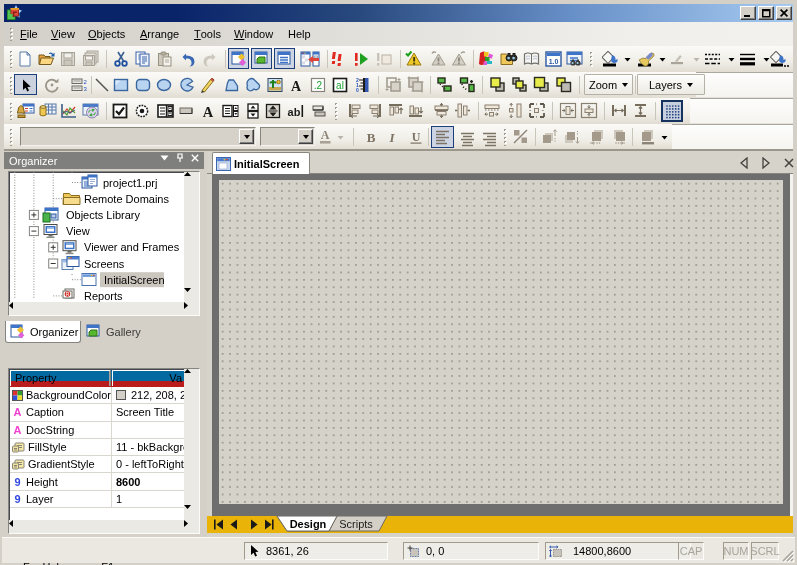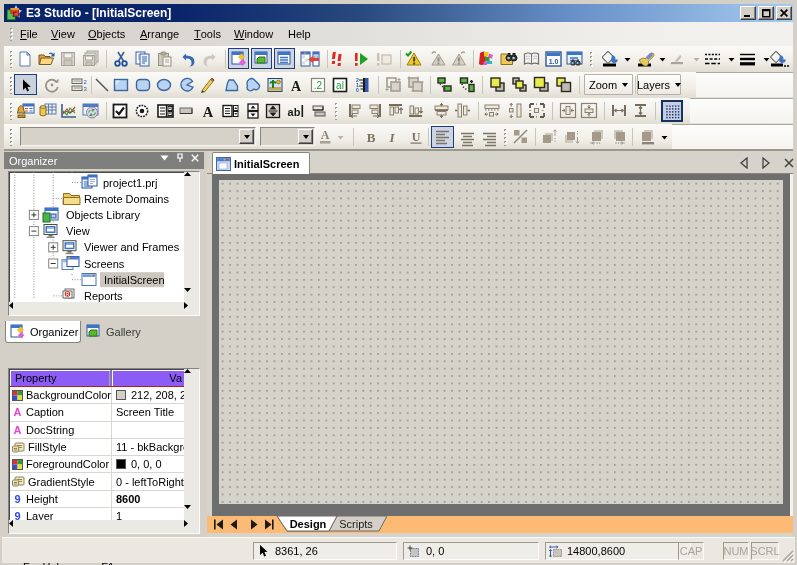--- a/index.html
+++ b/index.html
@@ -47,21 +47,20 @@
   <polygon points="10,0 12.2,4.2 16,5.4 13.2,8.4 13.8,12.8 10,10.8 6.2,12.8 6.8,8.4 4,5.4 7.8,4.2" fill="#8ebcee"></polygon>
   <polygon points="10,1.5 11.6,4.7 14.6,5.6 12.4,8 12.9,11.4 10,9.9 7.1,11.4 7.6,8 5.4,5.6 8.4,4.7" fill="#c8dff7"></polygon>
   <rect x="1" y="4.5" width="8.5" height="10.5" fill="#1f7a1f"></rect>
   <rect x="1.8" y="5.3" width="6.9" height="8.9" fill="#52c452"></rect>
   <rect x="4.5" y="3" width="8.5" height="8.5" fill="#8a1f14"></rect>
   <rect x="5.3" y="3.8" width="6.9" height="6.9" fill="#e04a3c"></rect>
   <rect x="4.5" y="3" width="8.5" height="1.8" fill="#e8a020"></rect>
   <rect x="1.8" y="9" width="5" height="5" fill="#52c452"></rect>
   <path d="M6.8 6.5 h4 v1.5 h-2.5 v4 h-1.5 z" fill="#8a1f14"></path>
  </svg>
- <span style="margin-top:-1px">E3 Studio - [InitialScreen]</span>
 </div>
 <div id="caption-btns">
  <div class="cbtn">
       <svg width="8" height="8" viewBox="0 0 8 8">
         <rect x="0" y="6" width="6" height="2" fill="#000"></rect>
       </svg>
     </div>
  <div class="cbtn">
       <svg width="9" height="9" viewBox="0 0 9 9">
         <path d="M0.75 0.75 h7 v7 h-7 z M0.75 1.6 h7" fill="none" stroke="#000" stroke-width="1.5"></path>
@@ -417,21 +416,21 @@
  <svg width="17" height="17" viewBox="0 0 17 17" style="left:551px;top:4px">
       <rect x="2" y="2" width="8" height="8" fill="#e8ec4a" stroke="#28281f" stroke-width="1.4"></rect>
       <rect x="6.5" y="6.5" width="9" height="9" fill="#bdb9b3" stroke="#28281f" stroke-width="1.4"></rect>
     </svg>
  <div class="vs" style="left:575px"></div>
  <div class="zlbtn" style="left:580px;width:49px">
       <span>Zoom</span>
       <span class="arr-d" style="margin-top:3px"></span>
     </div>
  <div class="vs" style="left:631px"></div>
- <div class="zlbtn" style="left:633px;width:44px">
+ <div class="zlbtn" style="left:633px;width:68px">
       <span>Layers</span>
       <span class="arr-d" style="margin-top:3px"></span>
     </div>
 </div>
 <div id="tb3" class="tb" style="top:98px">
  <div class="tbright" style="left:686px;border-top:1px solid #aaa79e"></div>
  <div class="grip"></div>
  <svg width="18" height="17" viewBox="0 0 18 17" style="left:13px;top:4px">
       <rect x="6" y="2" width="11" height="9" fill="#fff" stroke="#2a56a0"></rect>
       <rect x="6" y="2" width="11" height="2.5" fill="#3e74c8"></rect>
@@ -862,21 +861,21 @@
   <svg width="16" height="16" viewBox="0 0 16 16" style="position:static;margin-left:4px">
         <rect x="1" y="1" width="12" height="11" fill="#fff" stroke="#2a56a0"></rect>
         <rect x="1" y="1" width="12" height="3" fill="#3e74c8"></rect>
         <path d="M5 6 h6 v6 h-8 v-4 z" fill="#58b82e" stroke="#2f7318"></path>
       </svg>
   <span style="margin-left:4px">Gallery</span>
  </div>
 
 
  <div class="abs" style="left:4px;top:217px;width:192px;height:166px;background:#fff;border:1px solid;border-color:#848480 #fbfbf9 #fbfbf9 #848480;box-shadow:inset 1px 1px 0 #47474f;overflow:hidden">
-  <div class="abs" style="left:1px;top:1px;width:174px;height:17px;background:#8b5cf6;border-bottom:1px solid #b91c1c">
+  <div class="abs" style="left:1px;top:1px;width:174px;height:17px;background:#0369a1;border-bottom:6px solid #b91c1c">
    <div class="abs" style="left:0;top:0;width:101px;height:16px;border-right:1px solid #848480;box-shadow:inset 1px 1px 0 #fff, inset -1px 0 0 #a8a49c;display:flex;align-items:center;padding-left:5px">Property</div>
    <div class="abs" style="left:102px;top:0;width:72px;height:16px;box-shadow:inset 1px 1px 0 #fff;display:flex;align-items:center;justify-content:flex-end;padding-right:2px">Va</div>
   </div>
   <div id="pgrid" class="abs" style="left:1px;top:18px;width:174px">
    <div class="prow">
           <div class="pname"><svg class="pi" width="11" height="11" viewBox="0 0 11 11">
               <rect width="5" height="5" x="0.5" y="0.5" fill="#e03030"></rect>
               <rect width="5" height="5" x="5.5" y="0.5" fill="#30a030"></rect>
               <rect width="5" height="5" x="0.5" y="5.5" fill="#3050e0"></rect>
               <rect width="5" height="5" x="5.5" y="5.5" fill="#e8e030"></rect>
@@ -895,30 +894,20 @@
    <div class="prow">
           <div class="pname"><svg class="pi" width="13" height="11" viewBox="0 0 13 11">
               <rect x="3" y="1" width="9" height="8" rx="1" fill="#f5e9a8" stroke="#8a8478"></rect>
               <path d="M5 3.5 h5 M5 5.5 h5" stroke="#8a8478"></path>
               <rect x="0.5" y="4" width="6" height="6" rx="1" fill="#efe49e" stroke="#8a8478"></rect>
               <path d="M2 6.5 h3 M2 8 h3" stroke="#8a8478"></path>
             </svg>FillStyle</div>
           <div class="pval">11 - bkBackgro</div>
         </div>
    <div class="prow">
-          <div class="pname"><svg class="pi" width="11" height="11" viewBox="0 0 11 11">
-              <rect width="5" height="5" x="0.5" y="0.5" fill="#e03030"></rect>
-              <rect width="5" height="5" x="5.5" y="0.5" fill="#30a030"></rect>
-              <rect width="5" height="5" x="0.5" y="5.5" fill="#3050e0"></rect>
-              <rect width="5" height="5" x="5.5" y="5.5" fill="#e8e030"></rect>
-              <rect x="0.5" y="0.5" width="10" height="10" fill="none" stroke="#555"></rect>
-            </svg>ForegroundColor</div>
-          <div class="pval"><span class="swatch" style="background:#000"></span>0, 0, 0</div>
-        </div>
-   <div class="prow">
           <div class="pname"><svg class="pi" width="13" height="11" viewBox="0 0 13 11">
               <rect x="3" y="1" width="9" height="8" rx="1" fill="#f5e9a8" stroke="#8a8478"></rect>
               <path d="M5 3.5 h5 M5 5.5 h5" stroke="#8a8478"></path>
               <rect x="0.5" y="4" width="6" height="6" rx="1" fill="#efe49e" stroke="#8a8478"></rect>
               <path d="M2 6.5 h3 M2 8 h3" stroke="#8a8478"></path>
             </svg>GradientStyle</div>
           <div class="pval">0 - leftToRight</div>
         </div>
    <div class="prow">
           <div class="pname"><span class="p9">9</span>Height</div>
@@ -987,21 +976,21 @@
             <pattern id="dots" width="7.4" height="7.4" patternUnits="userSpaceOnUse">
               <rect x="3" y="3" width="1.3" height="1.3" fill="#6b6b63"></rect>
             </pattern>
           </defs>
     <rect width="564" height="324" fill="url(#dots)"></rect>
    </svg>
   </div>
  </div>
  <div class="abs" style="left:583px;top:23px;width:3px;height:342px;background:#f4f3f0"></div>
 
- <div class="abs" style="left:0;top:365px;width:586px;height:17px;background:#fdba74">
+ <div class="abs" style="left:0;top:365px;width:586px;height:17px;background:#eab308">
   <svg width="70" height="11" viewBox="0 0 70 11" style="left:6px;top:3px">
         <g fill="#1a1a18">
           <path d="M1 0.5 v10"></path>
           <rect x="1" y="0.5" width="1.6" height="10"></rect>
           <path d="M10 0.5 L3.5 5.5 L10 10.5 z"></path>
           <path d="M24 0.5 L17.5 5.5 L24 10.5 z"></path>
           <path d="M38 0.5 L44.5 5.5 L38 10.5 z"></path>
           <path d="M52 0.5 L58.5 5.5 L52 10.5 z"></path>
           <rect x="59" y="0.5" width="1.6" height="10"></rect>
         </g>
@@ -1011,21 +1000,21 @@
    <path d="M62 0 H112 L104 15 H54 z" fill="#d4d0c8" stroke="#6e6a62"></path>
    <path d="M2 0 H62 L54 15 H12 z" fill="#fff" stroke="#6e6a62"></path>
    <text x="33" y="12" font-size="11" font-weight="bold" fill="#000" text-anchor="middle" font-family="Liberation Sans">Design</text>
    <text x="81" y="12" font-size="11" fill="#1a1a18" text-anchor="middle" font-family="Liberation Sans">Scripts</text>
   </svg>
  </div>
 </div>
 
 <div id="statusbar" class="abs">
  <div class="statxt" style="position:absolute;left:8px;top:16px;height:100%;display:flex;align-items:center;margin-left:13px;">For Help, press F1</div>
- <div class="sfield" style="left:251px;width:144px">
+ <div class="sfield" style="left:242px;width:144px">
   <svg width="9" height="12" viewBox="0 0 9 12" style="position:static;margin-left:5px">
         <path d="M1 0 L1 10 L3.6 7.8 L5.2 11.5 L7 10.7 L5.4 7 L8.5 6.8 z" fill="#000"></path>
       </svg>
   <span style="margin-left:7px">8361, 26</span>
  </div>
  <div class="sfield" style="left:401px;width:136px">
   <svg width="13" height="13" viewBox="0 0 13 13" style="position:static;margin-left:3px">
         <rect x="3" y="3" width="9" height="9" fill="#c8c4bc"></rect>
         <g stroke="#5878b8" stroke-dasharray="1.4 1.2">
           <rect x="3.5" y="3.5" width="8" height="8" fill="none"></rect>
@@ -1034,21 +1023,21 @@
       </svg>
   <span style="margin-left:6px">0, 0</span>
  </div>
  <div class="sfield" style="left:543px;width:146px">
   <svg width="14" height="13" viewBox="0 0 14 13" style="position:static;margin-left:3px">
         <rect x="4" y="4" width="9" height="8" fill="#c8c4bc"></rect>
         <rect x="4.5" y="4.5" width="8" height="7" fill="none" stroke="#9a968e" stroke-dasharray="1.2 1"></rect>
         <path d="M1 2 h8 m-7 -1.2 l-1.5 1.2 l1.5 1.2 m5.5 -2.4 l1.5 1.2 l-1.5 1.2" stroke="#3858b0" fill="none"></path>
         <path d="M1.5 5 v7 m-1.2 -6 l1.2 -1.5 l1.2 1.5 m-2.4 4.5 l1.2 1.5 l1.2 -1.5" stroke="#3858b0" fill="none"></path>
       </svg>
-  <span style="margin-left:4px">14800,8600</span>
+  <span style="margin-left:10px">14800,8600</span>
  </div>
  <div class="keybox" style="left:676px;width:26px">CAP</div>
  <div class="keybox" style="left:721px;width:26px">NUM</div>
  <div class="keybox" style="left:749px;width:28px">SCRL</div>
  <svg width="13" height="13" viewBox="0 0 13 13" style="right:1px;bottom:1px;left:auto;top:auto">
       <g stroke="#a8a49c" stroke-width="1.6">
         <path d="M12 2 L2 12 M12 6 L6 12 M12 10 L10 12"></path>
       </g>
       <g stroke="#fff" stroke-width="1">
         <path d="M13 3 L3 13 M13 7 L7 13 M13 11 L11 13"></path>

